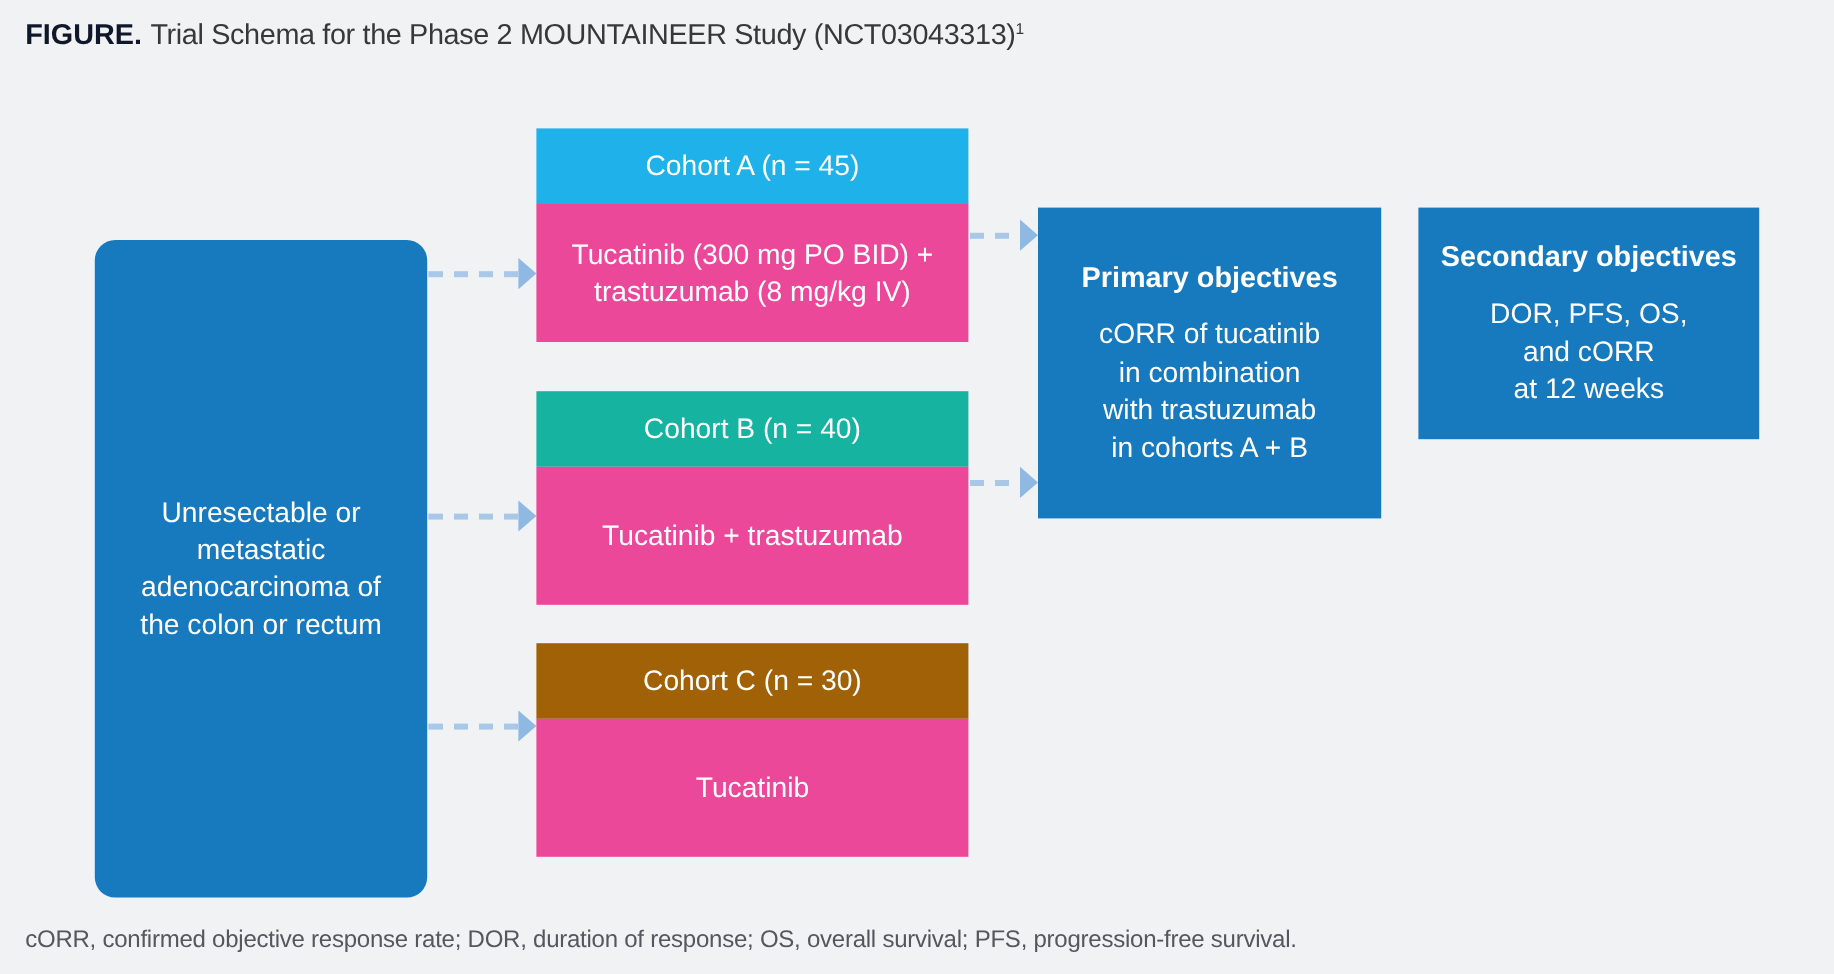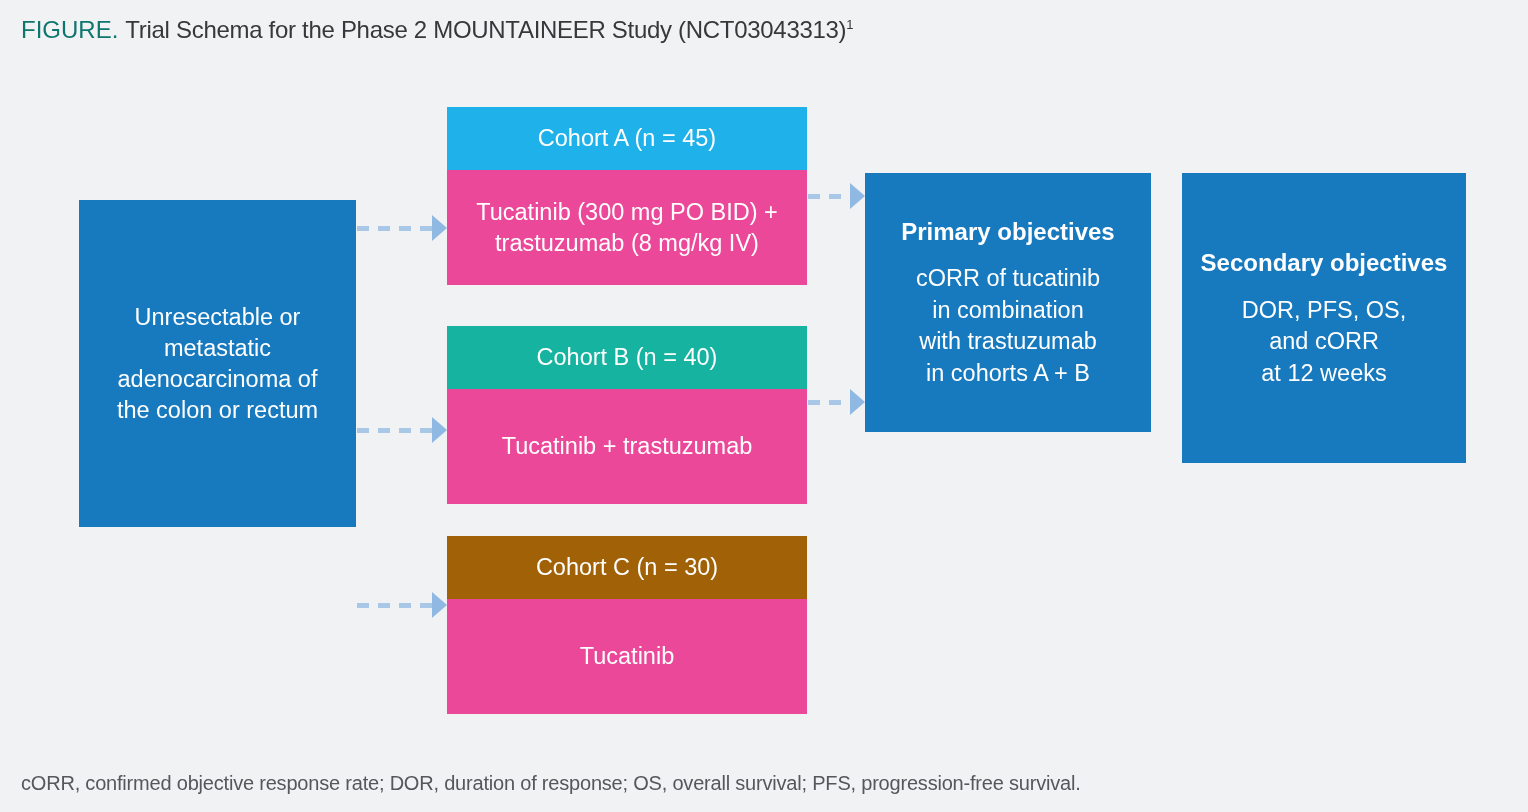--- a/index.html
+++ b/index.html
@@ -17,22 +17,22 @@
   .fig-title {
     position: absolute;
     left: 21px;
     top: 16px;
     font-size: 24px;
     color: #36383A;
     letter-spacing: -0.3px;
     white-space: nowrap;
   }
   .fig-label {
-    color: #0f766e;
-    font-weight: normal;
+    color: #0f172a;
+    font-weight: bold;
     margin-right: 7px;
     letter-spacing: 0px;
   }
   .fig-ref {
     font-size: 13px;
     vertical-align: super;
     line-height: 0;
   }
 
   
@@ -44,23 +44,24 @@
     flex-direction: column;
     align-items: center;
     justify-content: center;
     text-align: center;
   }
   .pre { white-space: pre-line; }
 
   
   .population {
     left: 79px; top: 200px;
-    width: 277px; height: 327px;
+    width: 277px; height: 548px;
     font-size: 23.5px;
     line-height: 31px;
+    border-radius: 17px;
   }
 
   
   .cohort {
     position: absolute;
     left: 447px;
     width: 360px;
   }
   .cohort-a { top: 107px; }
   .cohort-b { top: 326px; }
@@ -89,21 +90,21 @@
   .objectives {
     font-size: 23.5px;
     line-height: 31.5px;
   }
   .objectives .heading {
     font-weight: bold;
     font-size: 24px;
     margin-bottom: 16px;
   }
   .primary-box { left: 865px; top: 173px; width: 286px; height: 259px; text-align: center; }
-  .secondary-box { left: 1182px; top: 173px; width: 284px; height: 290px; }
+  .secondary-box { left: 1182px; top: 173px; width: 284px; height: 193px; }
 
   
   .arrow {
     position: absolute;
     display: flex;
     align-items: center;
     height: 26px;
   }
   .arrow .dashes {
     flex: 1;

